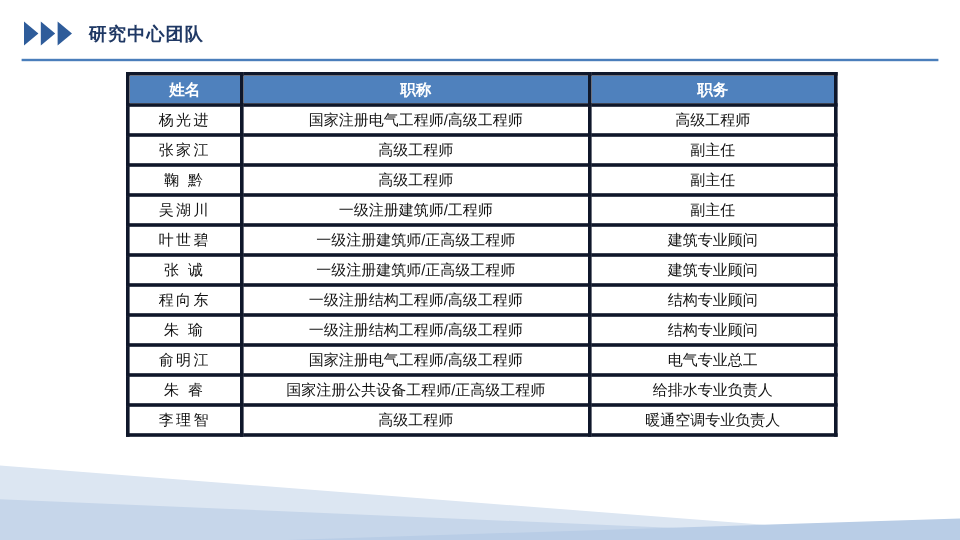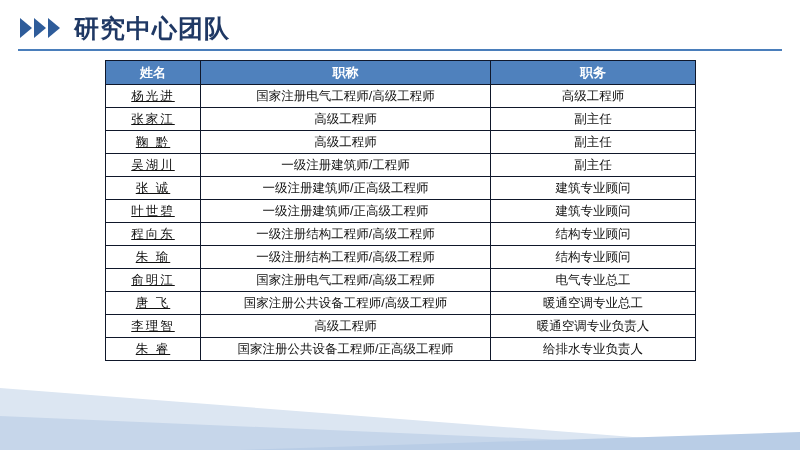--- a/index.html
+++ b/index.html
@@ -69,21 +69,21 @@
     display: flex;
     align-items: center;
   }
   .chevrons {
     display: flex;
     align-items: center;
     margin-right: 10px;
   }
   .chevrons svg { display: block; }
   .slide-title {
-    font-size: 25px;
+    font-size: 15px;
     font-weight: bold;
     color: #1f3864;
     letter-spacing: 1px;
     line-height: 1;
     white-space: nowrap;
   }
   .title-underline {
     position: absolute;
     left: 18px;
     right: 18px;
@@ -99,40 +99,39 @@
     top: 60px;
     width: 590px;
   }
   table.team {
     border-collapse: collapse;
     width: 100%;
     table-layout: fixed;
   }
   table.team th,
   table.team td {
-    border: 1px solid #0f172a;
+    border: 3px solid #0f172a;
     text-align: center;
     vertical-align: middle;
     font-size: 12.5px;
     color: #111111;
     height: 22px;
     padding: 0 2px;
     white-space: nowrap;
     overflow: hidden;
   }
   table.team thead th {
     background: #4f81bd;
     color: #ffffff;
     font-weight: bold;
     height: 23px;
     font-size: 13px;
   }
   table.team td.name {
     letter-spacing: 2px;
-    text-decoration: underline;
   }
   col.c-name  { width: 95px; }
   col.c-title { width: 290px; }
   col.c-role  { width: 205px; }
 </style>
 </head>
 <body>
 
 <div class="slide">
 
@@ -183,56 +182,51 @@
           <td class="name">鞠 黔</td>
           <td>高级工程师</td>
           <td>副主任</td>
         </tr>
         <tr>
           <td class="name">吴湖川</td>
           <td>一级注册建筑师/工程师</td>
           <td>副主任</td>
         </tr>
         <tr>
+          <td class="name">叶世碧</td>
+          <td>一级注册建筑师/正高级工程师</td>
+          <td>建筑专业顾问</td>
+        </tr>
+        <tr>
           <td class="name">张 诚</td>
           <td>一级注册建筑师/正高级工程师</td>
           <td>建筑专业顾问</td>
         </tr>
         <tr>
-          <td class="name">叶世碧</td>
-          <td>一级注册建筑师/正高级工程师</td>
-          <td>建筑专业顾问</td>
-        </tr>
-        <tr>
           <td class="name">程向东</td>
           <td>一级注册结构工程师/高级工程师</td>
           <td>结构专业顾问</td>
         </tr>
         <tr>
           <td class="name">朱 瑜</td>
           <td>一级注册结构工程师/高级工程师</td>
           <td>结构专业顾问</td>
         </tr>
         <tr>
           <td class="name">俞明江</td>
           <td>国家注册电气工程师/高级工程师</td>
           <td>电气专业总工</td>
         </tr>
         <tr>
-          <td class="name">唐 飞</td>
-          <td>国家注册公共设备工程师/高级工程师</td>
-          <td>暖通空调专业总工</td>
-        </tr>
-        <tr>
-          <td class="name">李理智</td>
-          <td>高级工程师</td>
-          <td>暖通空调专业负责人</td>
-        </tr>
-        <tr>
           <td class="name">朱 睿</td>
           <td>国家注册公共设备工程师/正高级工程师</td>
           <td>给排水专业负责人</td>
         </tr>
+        <tr>
+          <td class="name">李理智</td>
+          <td>高级工程师</td>
+          <td>暖通空调专业负责人</td>
+        </tr>
       </tbody>
     </table>
   </div>
 
 </div>
 
 </body></html>

